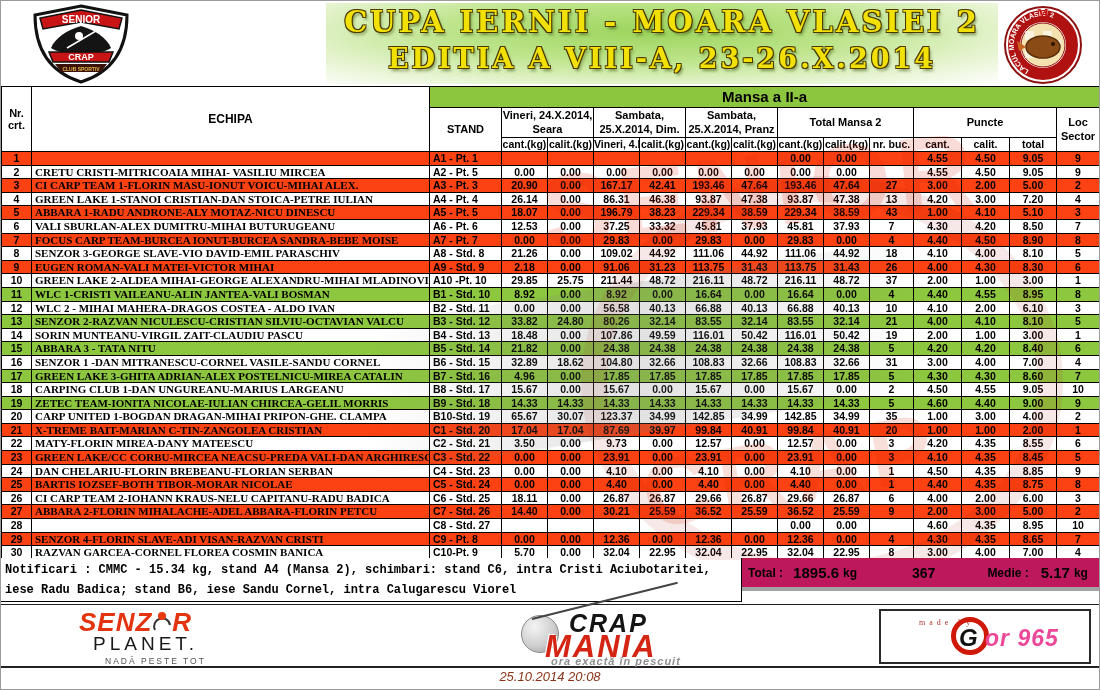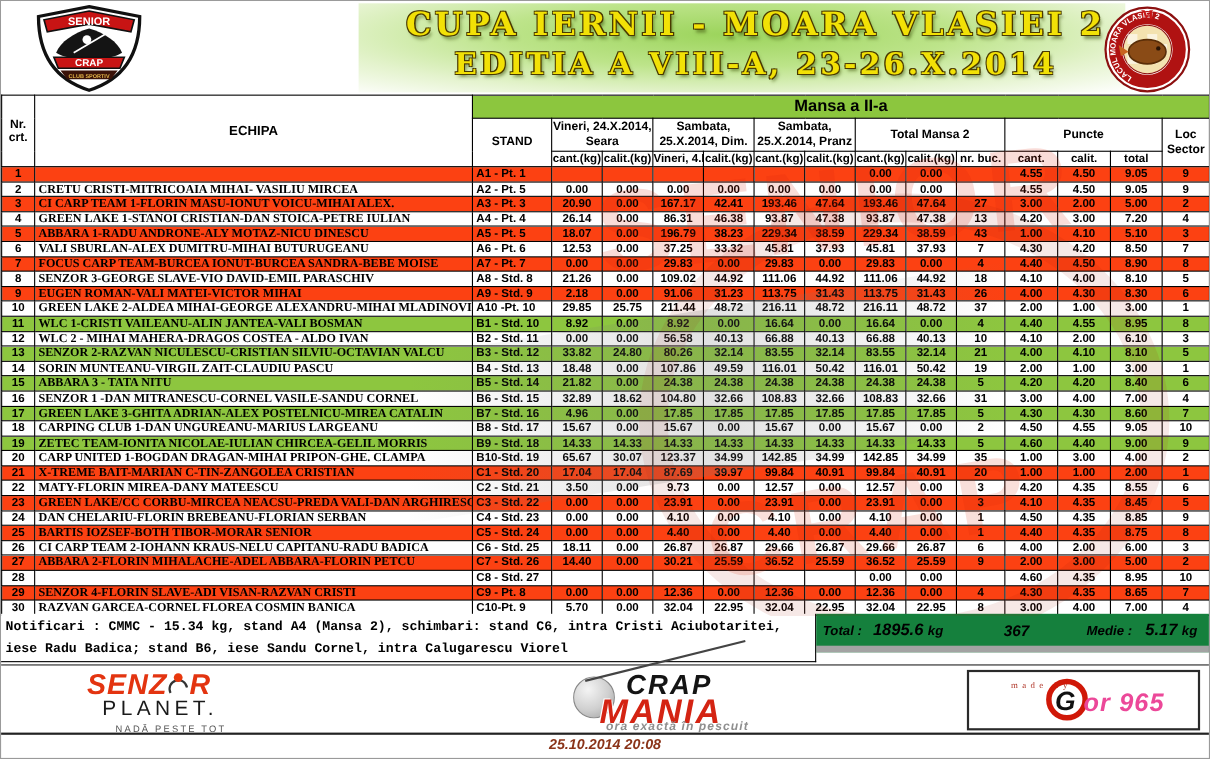--- a/index.html
+++ b/index.html
@@ -1,21 +1,21 @@
 <!DOCTYPE html>
 <html><head>
 <meta charset="utf-8">
 <style>
   html,body{margin:0;padding:0;background:#e8e8e8;}
   .page{position:relative;width:1100px;height:690px;background:#fff;border:1px solid #9a9a9a;
         box-sizing:border-box;overflow:hidden;font-family:"Liberation Sans",sans-serif;}
   
   .top-band{position:absolute;top:0;left:0;width:1098px;height:85px;background:#fff;}
   .title-wrap{position:absolute;left:325px;top:2px;width:672px;height:81px;text-align:center;
-      background:radial-gradient(ellipse at 48% 35%, #9cd45c 0%, #bde48a 40%, #e4f3cd 72%, #ffffff 100%);padding-left:25px;}
+      background:radial-gradient(ellipse at 48% 35%, #9cd45c 0%, #bde48a 40%, #e4f3cd 72%, #ffffff 100%);}
   .title-line{font-family:"DejaVu Serif",serif;font-weight:bold;color:#f2e106;letter-spacing:3px;
       text-shadow:1px 1px 0 #4a3a00,-1px -1px 0 #4a3a00,1px -1px 0 #4a3a00,-1px 1px 0 #4a3a00,2px 3px 3px rgba(60,80,10,.55);}
   .title-l1{font-size:29px;line-height:38px;}
   .title-l2{font-size:27px;line-height:36px;}
   
   .table-wrap{position:absolute;top:85px;left:0;width:1098px;}
   table{border-collapse:collapse;table-layout:fixed;width:1098px;}
   th,td{border:1px solid #000;padding:0;overflow:hidden;box-sizing:border-box;}
   thead th{font-weight:bold;text-align:center;background:#fff;white-space:normal;margin-left:24px;}
   .mansa-bar{background:#8cc63e;font-size:15px;height:20px;line-height:20px;}
@@ -36,22 +36,22 @@
   .wm-crap{position:absolute;left:640px;top:330px;font-size:95px;font-weight:bold;
       color:rgba(215,40,10,.15);transform:rotate(-10deg);letter-spacing:8px;}
   .wm-ring{position:absolute;left:580px;top:90px;width:430px;height:360px;border:26px solid rgba(170,30,10,.10);border-radius:50%;}
   .wm-swoosh{position:absolute;left:300px;top:190px;width:760px;height:150px;
       background:linear-gradient(100deg, rgba(120,120,120,0) 10%, rgba(120,120,120,.22) 45%, rgba(120,120,120,0) 80%);
       transform:rotate(-9deg);border-radius:60px;}
   
   .notif-box{position:absolute;top:557px;left:0;width:741px;height:44px;
       border-right:1px solid #000;border-bottom:1px solid #000;background:#fff;
       font-size:12px;font-weight:bold;line-height:20px;padding:2px 4px;box-sizing:border-box;font-family:Liberation Mono, monospace;}
-  .totals-row{position:absolute;top:557px;left:741px;width:357px;height:29px;border-bottom:6px solid #a3a3a3;
-      background:#15803d;display:flex;align-items:center;font-weight:bold;font-style:italic;}
+  .totals-row{position:absolute;top:557px;left:741px;width:357px;height:29px;border-bottom:4px solid #a3a3a3;
+      background:#be185d;display:flex;align-items:center;font-weight:bold;}
   .totals-row .lbl{font-size:12px;}
   .totals-row .big{font-size:15px;}
   .t-label{margin-left:6px;}
   .t-value{margin-left:10px;}
   .t-unit{margin-left:4px;font-size:13px;}
   .t-pieces{margin-left:55px;font-size:14px;}
   .t-medie{margin-left:52px;}
   .t-mvalue{margin-left:12px;}
   
   .logos-band{position:absolute;top:603px;left:0;width:1098px;height:61px;background:#fff;
@@ -68,21 +68,21 @@
   .cm-crap{position:absolute;left:48px;top:2px;font-size:25px;font-weight:bold;font-style:italic;color:#141414;letter-spacing:2px;}
   .cm-mania{position:absolute;left:24px;top:22px;font-size:31px;font-weight:bold;font-style:italic;color:#d42413;letter-spacing:2px;
       text-shadow:1px 1px 0 #fff,-1px -1px 0 #fff;}
   .cm-tag{position:absolute;left:30px;top:48px;font-size:11px;font-weight:bold;font-style:italic;color:#8f8f8f;letter-spacing:1px;}
   .gor-box{position:absolute;right:8px;top:4px;width:208px;height:51px;border:2px solid #2a2a2a;background:#fff;}
   .gor-made{position:absolute;left:38px;top:7px;font-size:8px;color:#b0372a;letter-spacing:4px;font-family:"Liberation Serif",serif;}
   .gor-ring{position:absolute;left:70px;top:6px;width:38px;height:38px;border:5px solid #d01808;border-radius:50%;box-sizing:border-box;}
   .gor-g{position:absolute;left:78px;top:13px;font-size:24px;font-weight:bold;color:#111;font-style:italic;}
   .gor-rest{position:absolute;left:104px;top:14px;font-size:23px;font-weight:bold;font-style:italic;color:#ec4899;letter-spacing:1px;}
   .date-line{position:absolute;top:668px;left:0;width:1098px;text-align:center;
-      font-size:13px;font-weight:bold;font-style:italic;color:#8a3318;}
+      font-size:13px;font-weight:normal;font-style:italic;color:#8a3318;}
   .shield{position:absolute;left:28px;top:3px;}
   .badge{position:absolute;left:1000px;top:2px;}
 </style>
 </head>
 <body>
 
 <div class="page">
 
   <div class="top-band">
     <svg class="shield" width="104" height="80" viewBox="0 0 104 80">
@@ -604,21 +604,21 @@
             <td class="c-num">4.10</td>
             <td class="c-num">0.00</td>
             <td class="c-num">1</td>
             <td class="c-num">4.50</td>
             <td class="c-num">4.35</td>
             <td class="c-num">8.85</td>
             <td class="c-num">9</td>
           </tr>
           <tr class="row-red">
             <td class="c-nr">25</td>
-            <td class="c-echipa">BARTIS IOZSEF-BOTH TIBOR-MORAR SENIOR</td>
+            <td class="c-echipa">BARTIS IOZSEF-BOTH TIBOR-MORAR NICOLAE</td>
             <td class="c-stand">C5 - Std. 24</td>
             <td class="c-num">0.00</td>
             <td class="c-num">0.00</td>
             <td class="c-num">4.40</td>
             <td class="c-num">0.00</td>
             <td class="c-num">4.40</td>
             <td class="c-num">0.00</td>
             <td class="c-num">4.40</td>
             <td class="c-num">0.00</td>
             <td class="c-num">1</td>

